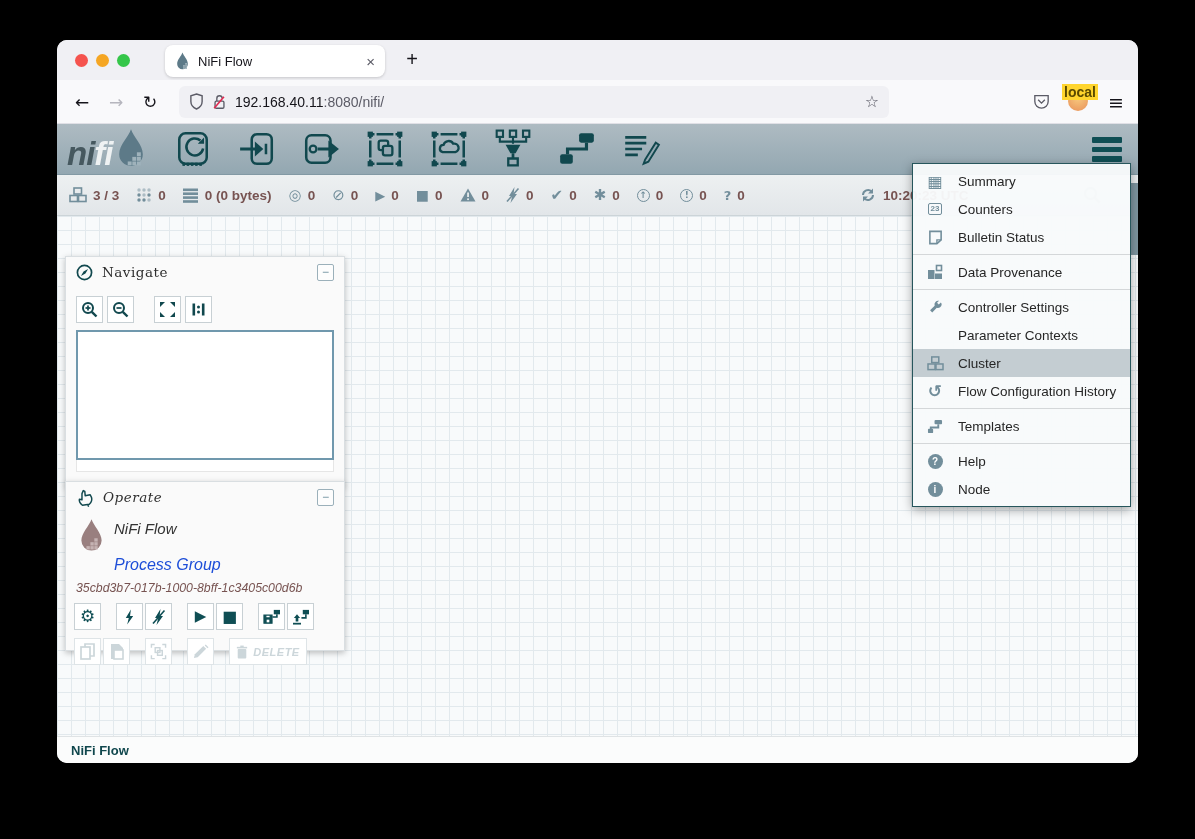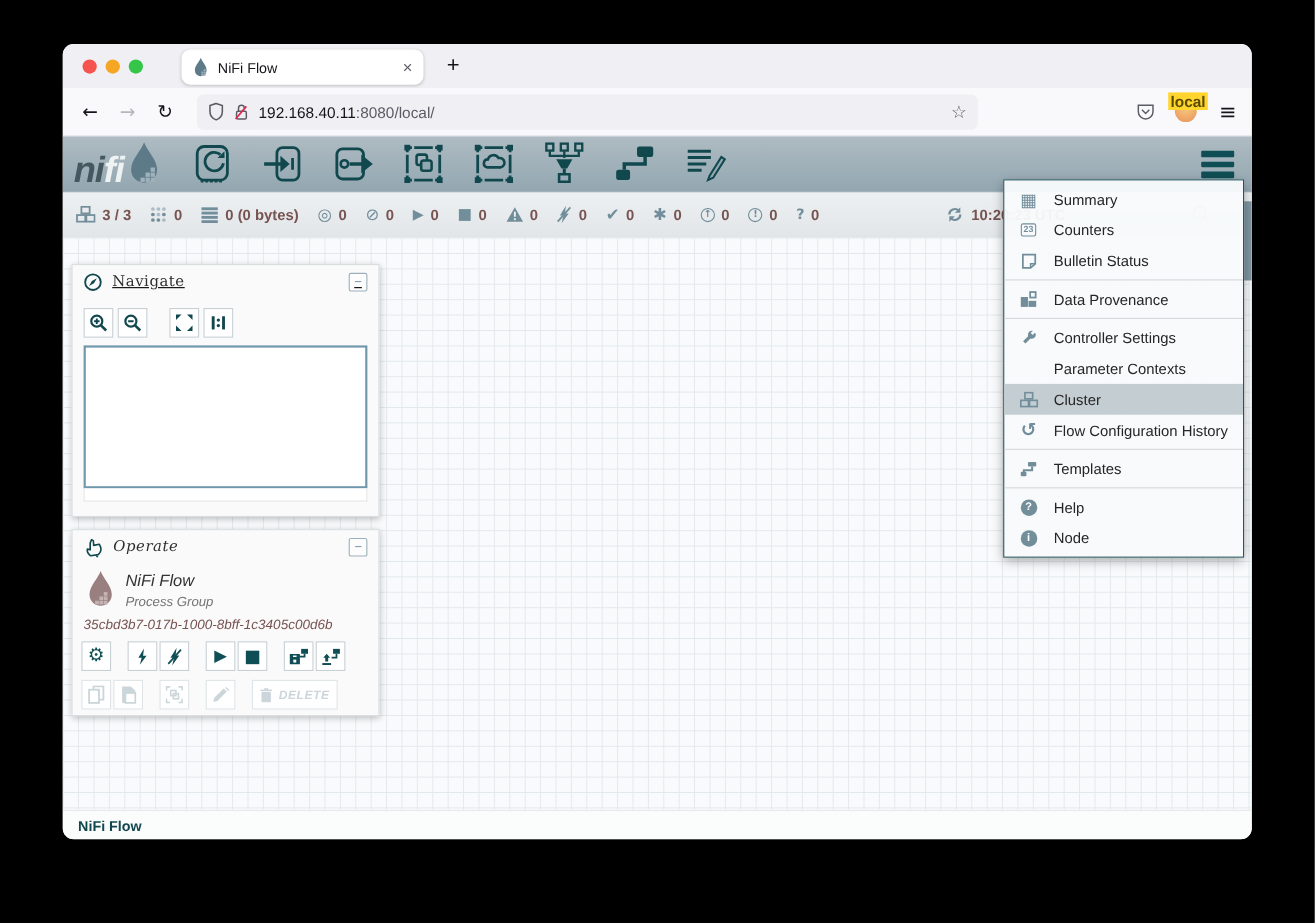--- a/index.html
+++ b/index.html
@@ -40,30 +40,30 @@
   .sb-val{color:#775351;font-weight:bold;font-size:13.5px;font-family:"Liberation Sans",sans-serif;}
   .circ{width:13px;height:13px;border:1.6px solid #728e9b;border-radius:50%;display:inline-flex;align-items:center;justify-content:center;font-size:9px;font-weight:bold;color:#728e9b;box-sizing:border-box;line-height:1;}
   .refresh-group{position:absolute;left:803px;display:flex;align-items:center;gap:7px;}
   .sb-search{position:absolute;left:1026px;top:11px;}
   
   .canvas{flex:1;position:relative;background-color:#f8fafb;background-image:linear-gradient(#e2e9ed 1px,transparent 1px),linear-gradient(90deg,#e2e9ed 1px,transparent 1px);background-size:14px 14px;}
   .panel{position:absolute;width:280px;background:#fafafa;border:1px solid #d9dee1;box-shadow:0 2px 6px rgba(0,0,0,.25);box-sizing:border-box;}
   .panel-hd{height:30px;display:flex;align-items:center;padding:0 10px;gap:9px;}
   .panel-title{font-family:"DejaVu Serif",serif;font-size:13.5px;color:#2e2e2e;letter-spacing:.5px;flex:1;}
   .collapse{width:15px;height:15px;border:1px solid #9bb0ba;border-radius:2px;color:#7192a0;font-size:12px;display:flex;align-items:center;justify-content:center;line-height:1;background:#fdfdfd;}
-  .navigate{left:8px;top:24px;height:230px;text-decoration:underline;}
+  .navigate{left:8px;top:40px;height:230px;}
   .nav-btns{display:flex;margin:9px 10px 0 10px;}
   .sqbtn{width:27px;height:27px;border:1px solid #c8d0d4;background:#fff;display:flex;align-items:center;justify-content:center;box-sizing:border-box;}
   .birdseye{margin:7px 10px 0 10px;height:130px;background:#fff;border:2px solid #7098ad;box-sizing:border-box;}
   .bird-strip{margin:0 10px;height:12px;background:#fff;border:1px solid #e6e6e6;border-top:none;box-sizing:border-box;}
   .operate{left:8px;top:265px;height:170px;font-style:italic;}
   .op-flow{display:flex;align-items:flex-start;margin:6px 0 0 12px;}
   .op-names{margin-left:9px;margin-top:2px;}
   .op-name{font-size:15px;color:#333;}
-  .op-type{font-size:12px;color:#737373;margin-top:3px;}
+  .op-type{font-size:16px;color:#1d4ed8;margin-top:19px;}
   .op-id{font-size:12.3px;color:#775351;margin:7px 0 0 10px;white-space:nowrap;}
   .op-row{display:flex;margin:8px 0 0 8px;gap:2px;align-items:center;}
   .gap{width:11px;flex:none;}
   .btn-glyph{font-size:15px;color:#0f4e54;font-family:"DejaVu Sans",sans-serif;line-height:1;}
   .delete-btn{width:78px;height:27px;border:1px solid #dee4e7;background:#fff;display:flex;align-items:center;justify-content:center;gap:5px;box-sizing:border-box;color:#ccd6da;font-size:11px;letter-spacing:.5px;font-weight:bold;}
   .disabled-btn{border-color:#dee4e7;}
   
   .breadcrumb{height:26px;flex:none;background:#fbfcfc;border-top:1px solid #dfe3e5;display:flex;align-items:center;padding-left:14px;}
   .bc-text{font-size:13px;font-weight:bold;color:#10474d;}
   
@@ -113,21 +113,21 @@
     <span class="nav-glyph">↻</span>
     <div class="urlfield">
       <svg width="15" height="17" viewBox="0 0 16 18">
           <path d="M8 1 14 3v6c0 4-2.5 6.5-6 8-3.5-1.5-6-4-6-8V3Z" fill="none" stroke="#5b5b66" stroke-width="1.5"></path>
         </svg>
       <svg width="15" height="16" viewBox="0 0 16 18" style="margin-left:8px">
           <rect x="3" y="8" width="10" height="8" rx="1.5" fill="none" stroke="#5b5b66" stroke-width="1.5"></rect>
           <path d="M5 8V5a3 3 0 0 1 6 0" fill="none" stroke="#5b5b66" stroke-width="1.5"></path>
           <line x1="2" y1="16" x2="13" y2="3" stroke="#e22850" stroke-width="1.8"></line>
         </svg>
-      <span class="url-text"><span>192.168.40.11</span><span class="rest">:8080/local/</span></span>
+      <span class="url-text"><span>192.168.40.11</span><span class="rest">:8080/nifi/</span></span>
       <span class="star">☆</span>
     </div>
     <div class="nav-right">
       <svg width="17" height="15" viewBox="0 0 20 18">
           <path d="M2 2h16v7a8 8 0 0 1-16 0Z" fill="none" stroke="#5b5b66" stroke-width="1.6"></path>
           <path d="M6 7l4 4 4-4" fill="none" stroke="#5b5b66" stroke-width="1.6"></path>
         </svg>
       <div class="avatar-wrap">
         <div class="avatar"></div>
         <div class="badge">local</div>

